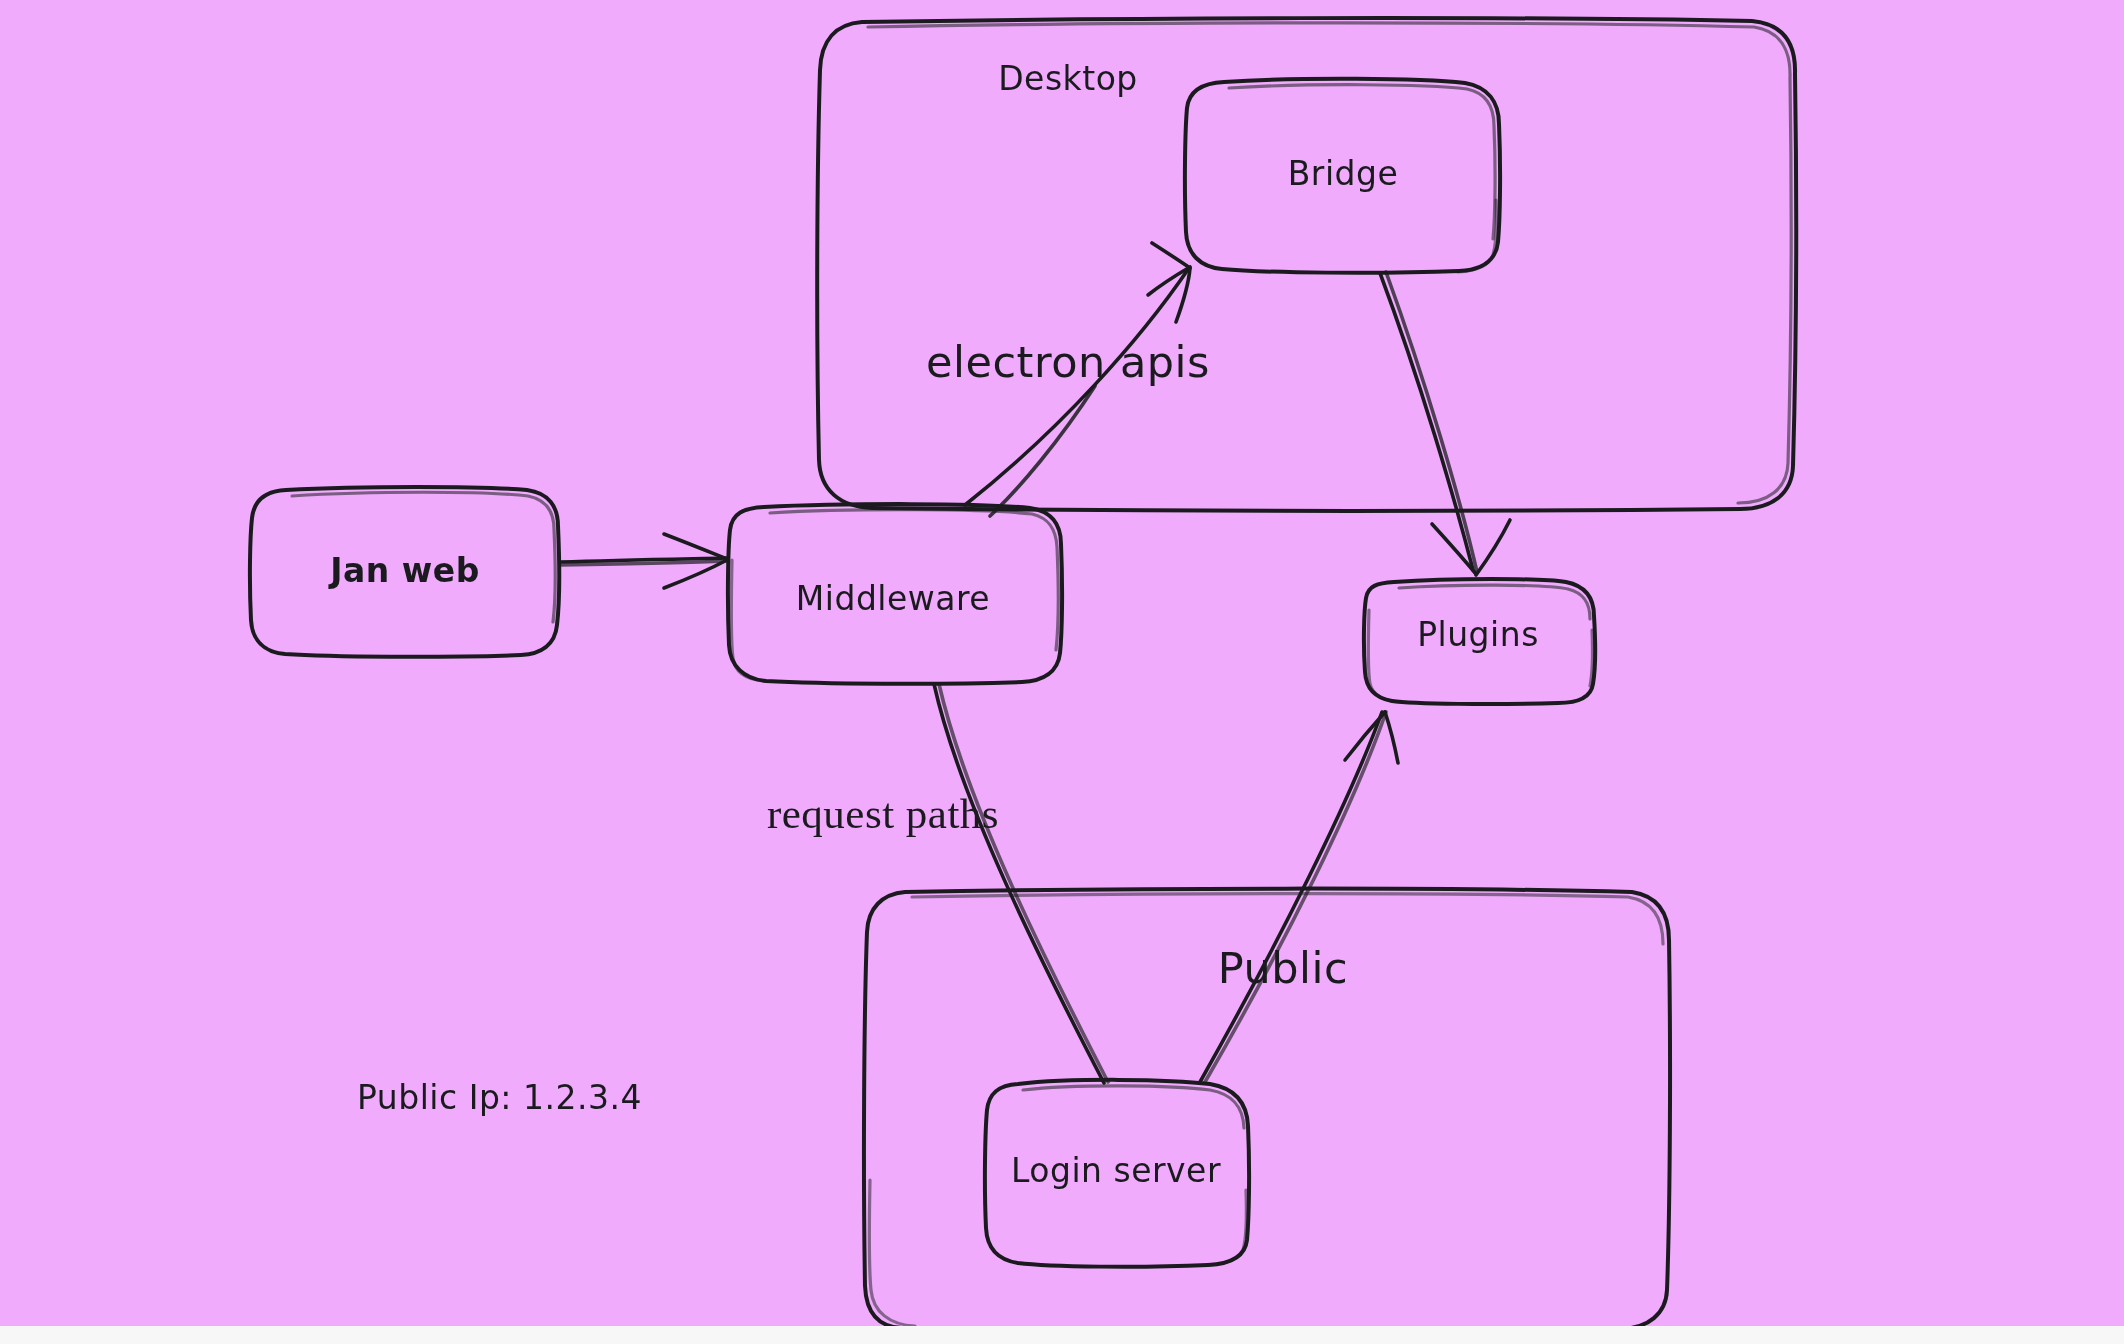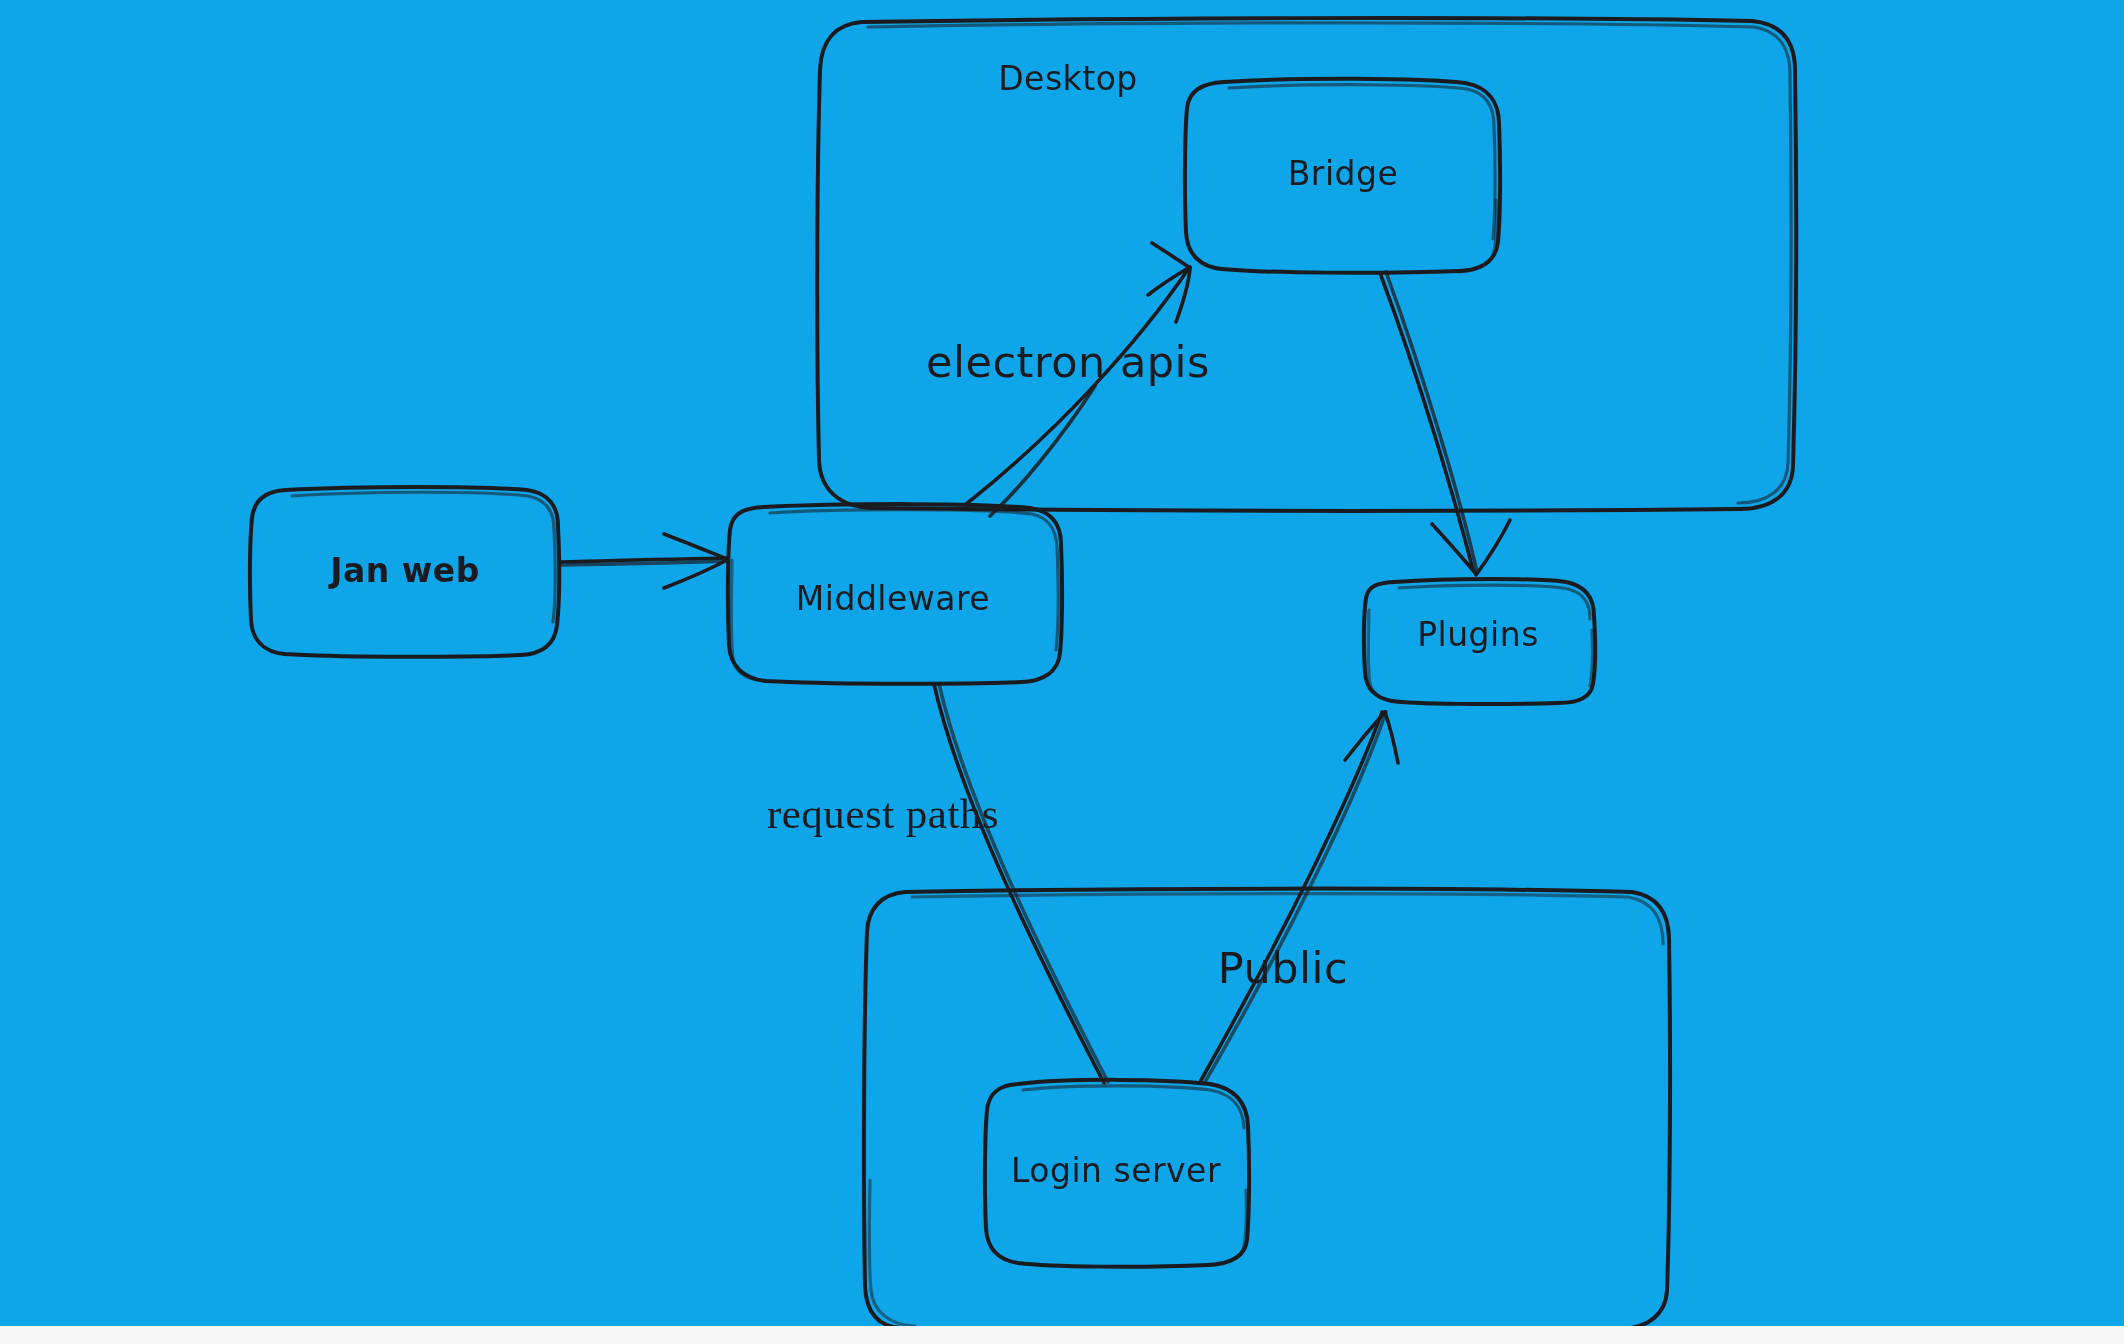--- a/index.html
+++ b/index.html
@@ -5,21 +5,21 @@
 <style>
   html, body {
     margin: 0;
     padding: 0;
     background: #ffffff;
   }
   #canvas {
     position: relative;
     width: 2124px;
     height: 1344px;
-    background: #0ea5e9;
+    background: #f0abfc;
     overflow: hidden;
     font-family: "DejaVu Sans", sans-serif;
   }
   #sketch {
     position: absolute;
     left: 0;
     top: 0;
     width: 2124px;
     height: 1344px;
   }
@@ -269,17 +269,18 @@
 
   <div class="lbl node-label" style="left:1116px; top:1170px;">Login server</div>
 
   <div class="lbl edge-label" style="left:1068px; top:362px;">electron apis</div>
 
   <div class="lbl edge-label" style="left:883px; top:813px;font-family:Liberation Serif, serif;">request paths</div>
 
   <div class="lbl edge-label" style="left:1283px; top:968px;">Public</div>
 
   <div class="lbl note" style="left:357px; top:963px;">
+    <div>Public Ip: 1.2.3.4</div>
   </div>
 
   <div class="bottom-strip"></div>
 
 </div>
 
 </body></html>

